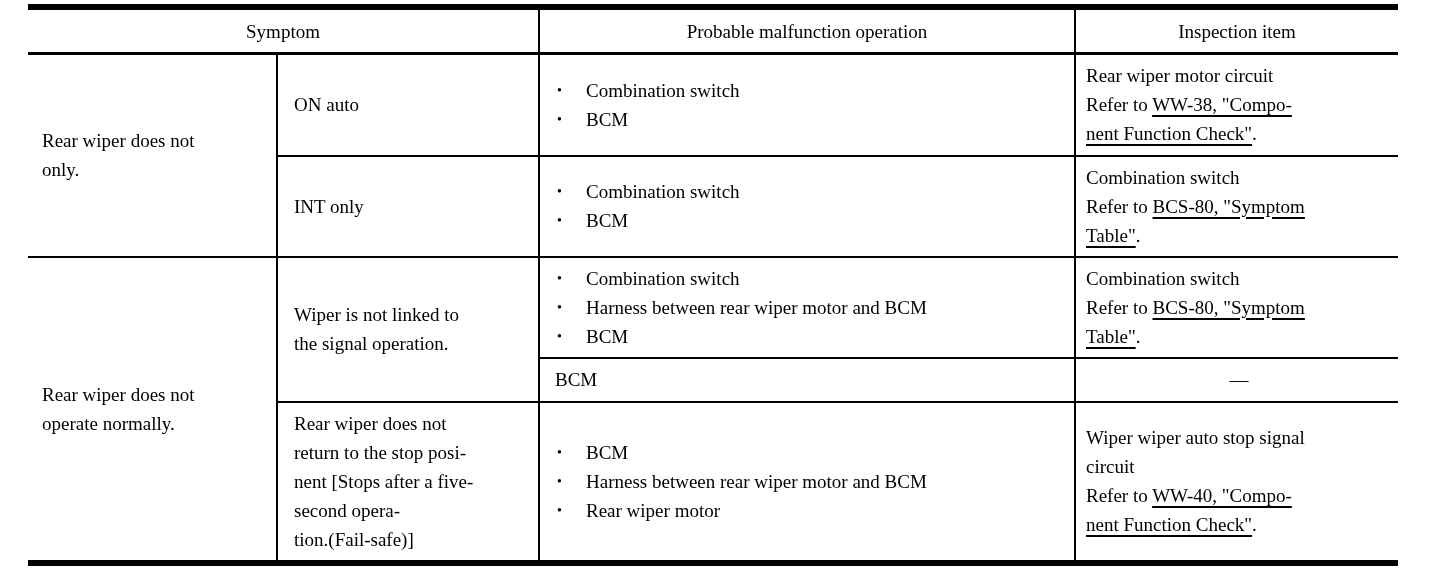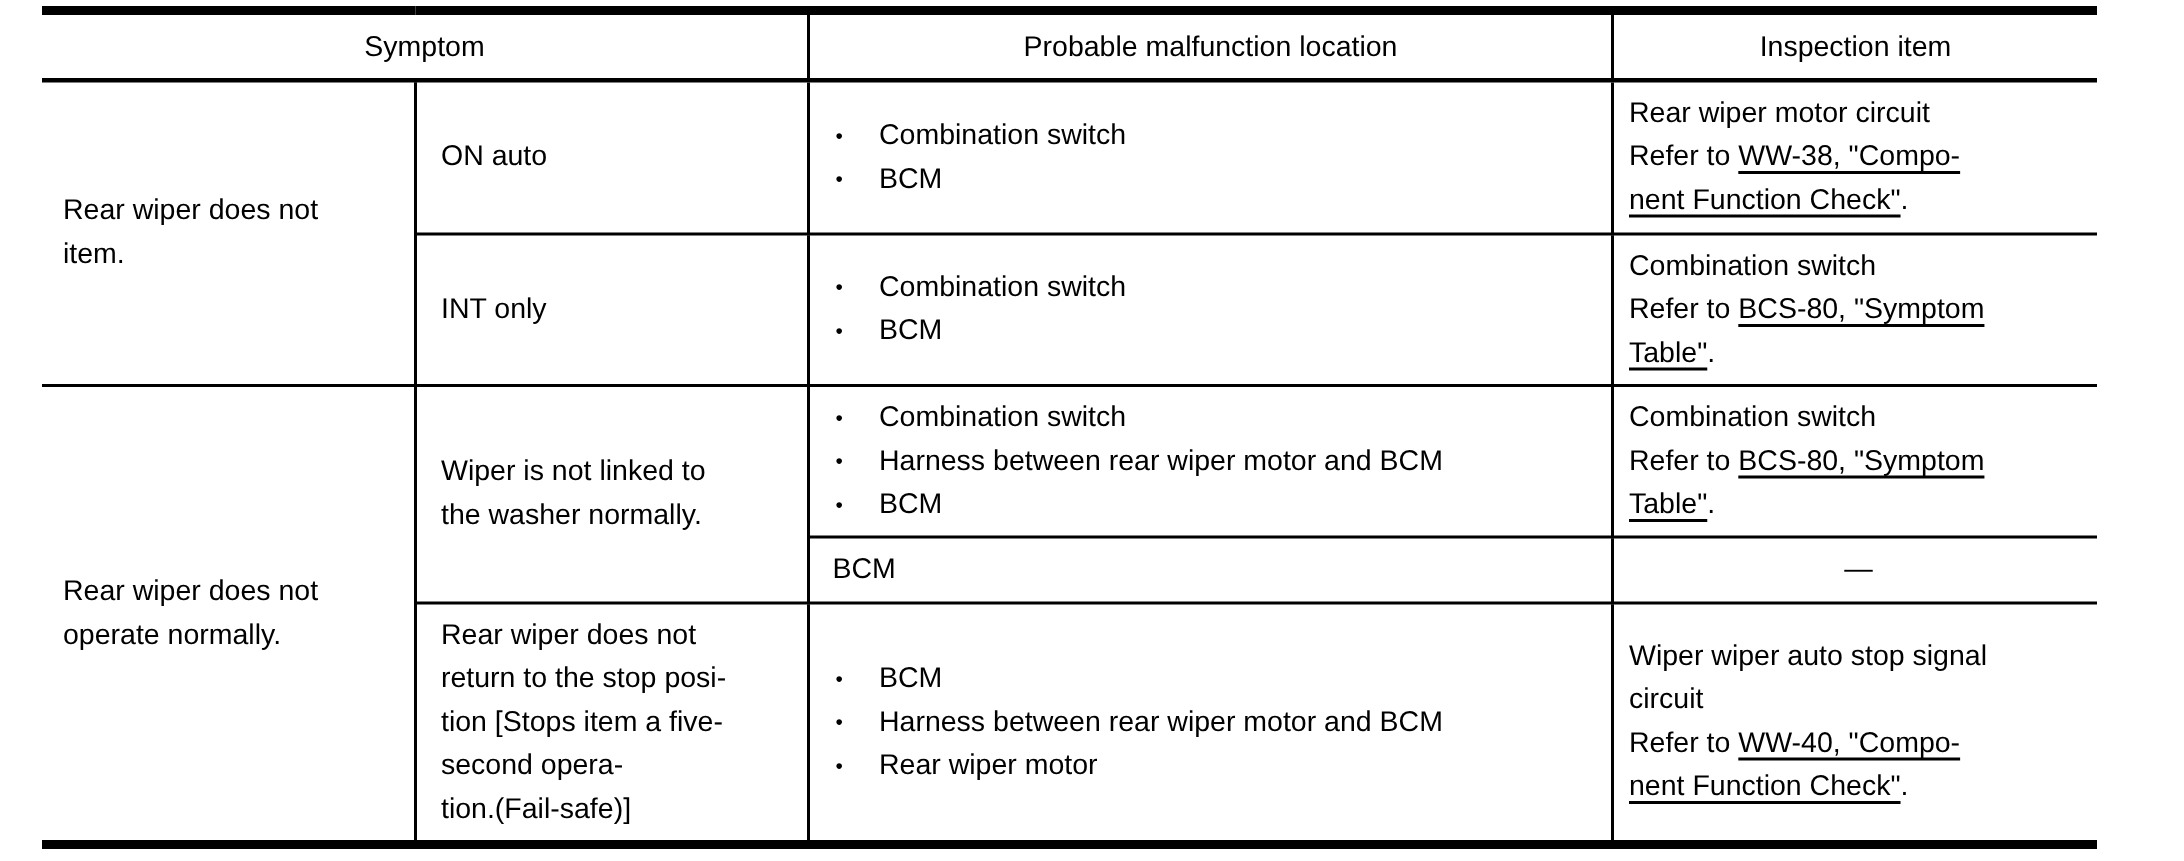--- a/index.html
+++ b/index.html
@@ -30,20 +30,21 @@
   col.c3 { width: 536px; }
   col.c4 { width: 323px; }
   th, td {
     border: 2px solid #000;
     vertical-align: middle;
     font-size: 19px;
     line-height: 29px;
     font-weight: normal;
     padding: 6px 8px;
     overflow: hidden;
+    font-family: Liberation Serif, serif;
   }
   th {
     text-align: center;
     border-bottom: 3px solid #000;
     height: 38px;
     padding: 2px 4px;
   }
   .no-l { border-left: none; }
   .no-r { border-right: none; }
   td.sym-group { padding-left: 14px; }
@@ -77,25 +78,25 @@
   <table class="symptom-table">
     <colgroup>
       <col class="c1">
         <col class="c2">
         <col class="c3">
         <col class="c4">
     </colgroup>
     <tbody>
         <tr>
       <th colspan="2" class="no-l">Symptom</th>
-      <th>Probable malfunction location</th>
+      <th>Probable malfunction operation</th>
       <th class="no-r">Inspection item</th>
     </tr>
     <tr class="r1">
-      <td rowspan="2" class="no-l sym-group"><span>Rear wiper does not</span><br><span>item.</span></td>
+      <td rowspan="2" class="no-l sym-group"><span>Rear wiper does not</span><br><span>only.</span></td>
       <td class="sym-sub">ON auto</td>
       <td class="loc">
             <div class="li">
               <span class="dot">•</span>
               <span>Combination switch</span>
             </div>
             <div class="li">
               <span class="dot">•</span>
               <span>BCM</span>
             </div>
@@ -111,21 +112,21 @@
             </div>
             <div class="li">
               <span class="dot">•</span>
               <span>BCM</span>
             </div>
           </td>
       <td class="no-r insp"><span>Combination switch</span><br><span>Refer to </span><span class="u">BCS-80, "Symptom</span><br><span class="u">Table"</span><span>.</span></td>
     </tr>
     <tr class="r3a">
       <td rowspan="3" class="no-l sym-group"><span>Rear wiper does not</span><br><span>operate normally.</span></td>
-      <td rowspan="2" class="sym-sub"><span>Wiper is not linked to</span><br><span>the washer normally.</span></td>
+      <td rowspan="2" class="sym-sub"><span>Wiper is not linked to</span><br><span>the signal operation.</span></td>
       <td class="loc">
             <div class="li">
               <span class="dot">•</span>
               <span>Combination switch</span>
             </div>
             <div class="li">
               <span class="dot">•</span>
               <span>Harness between rear wiper motor and BCM</span>
             </div>
             <div class="li">
@@ -133,21 +134,21 @@
               <span>BCM</span>
             </div>
           </td>
       <td class="no-r insp"><span>Combination switch</span><br><span>Refer to </span><span class="u">BCS-80, "Symptom</span><br><span class="u">Table"</span><span>.</span></td>
     </tr>
     <tr class="r3b">
       <td class="loc">BCM</td>
       <td class="no-r insp dash-cell">—</td>
     </tr>
     <tr class="r4">
-      <td class="sym-sub"><span>Rear wiper does not</span><br><span>return to the stop posi-</span><br><span>tion [Stops item a five-</span><br><span>second opera-</span><br><span>tion.(Fail-safe)]</span></td>
+      <td class="sym-sub"><span>Rear wiper does not</span><br><span>return to the stop posi-</span><br><span>nent [Stops after a five-</span><br><span>second opera-</span><br><span>tion.(Fail-safe)]</span></td>
       <td class="loc">
             <div class="li">
               <span class="dot">•</span>
               <span>BCM</span>
             </div>
             <div class="li">
               <span class="dot">•</span>
               <span>Harness between rear wiper motor and BCM</span>
             </div>
             <div class="li">

